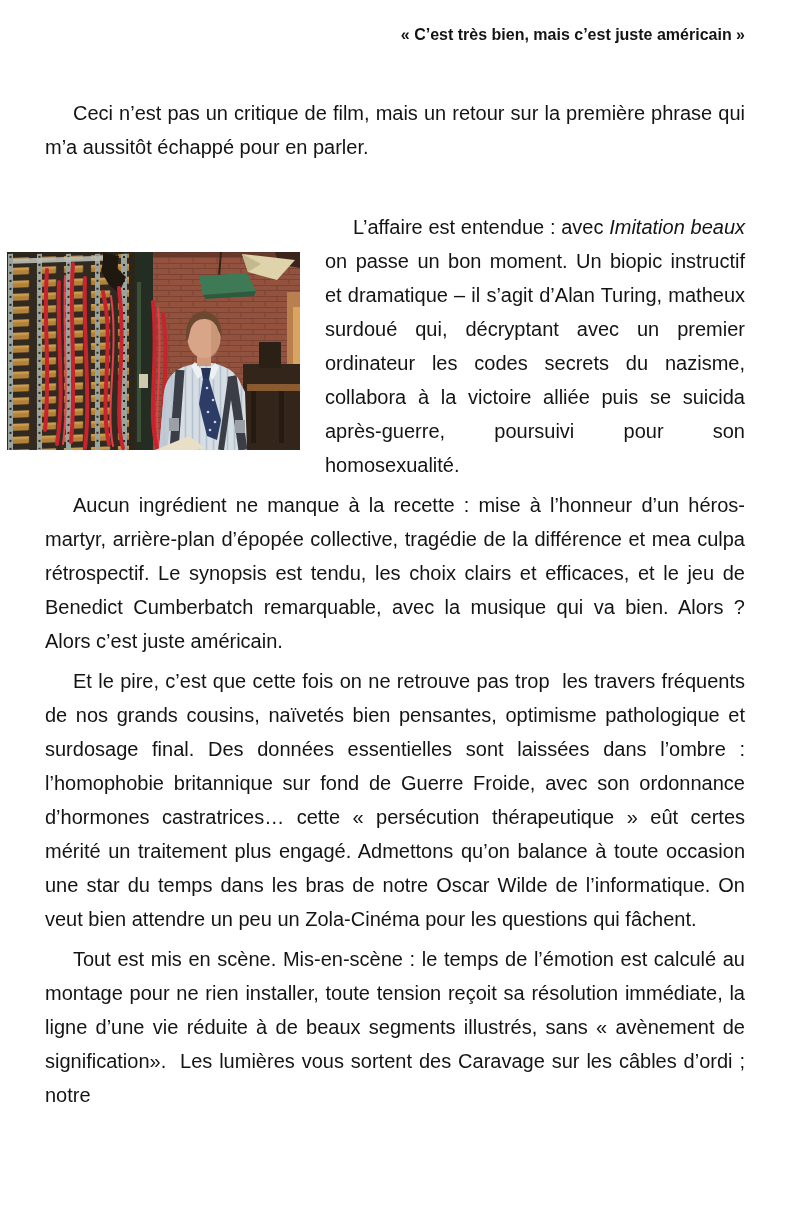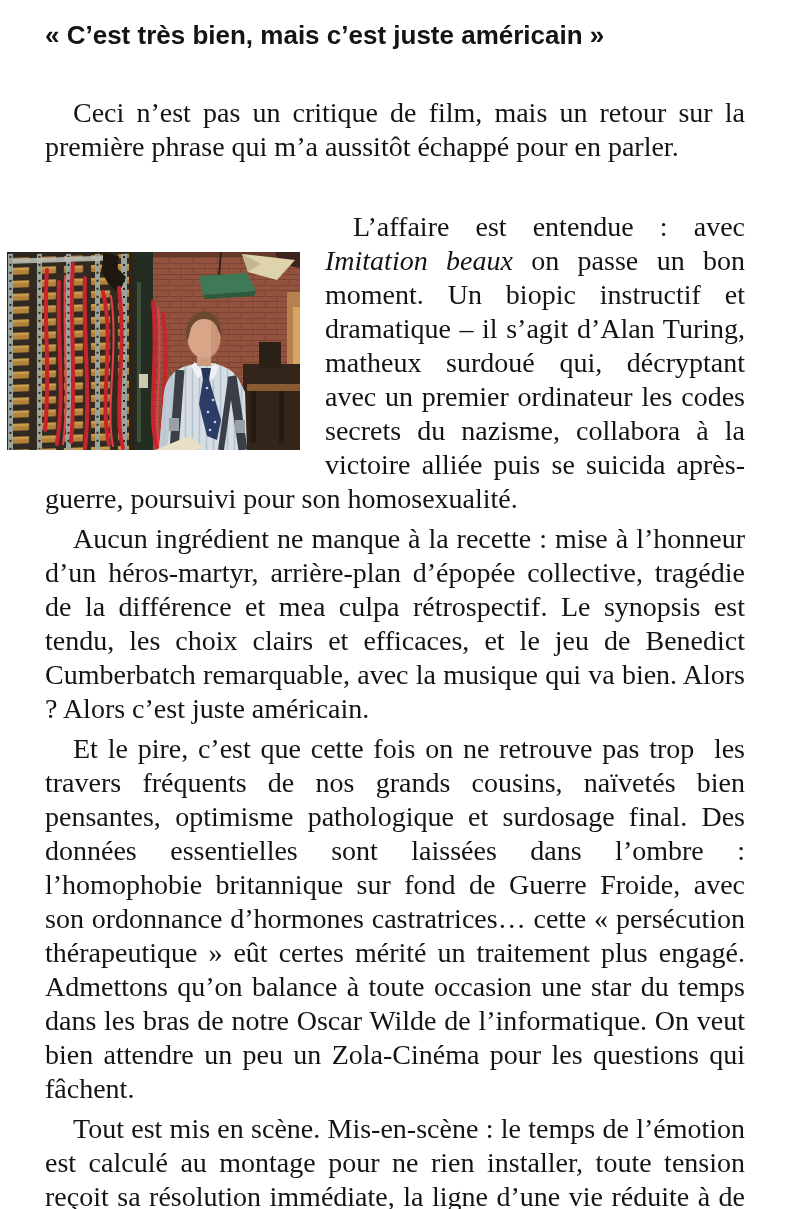--- a/index.html
+++ b/index.html
@@ -2,26 +2,26 @@
 <html lang="fr"><head>
 <meta charset="utf-8">
 <style>
   html,body{margin:0;padding:0;background:#ffffff;}
   .page{
     width:800px;height:1209px;background:#ffffff;overflow:hidden;
     font-family:"Liberation Sans", sans-serif;color:#141414;position:relative;
   }
   .content{padding:18px 55px 0 45px;}
   .doc-title{
-    font-size:26px;font-weight:bold;text-align:left;
+    font-size:16px;font-weight:bold;text-align:right;
     line-height:34px;margin:0;
   }
   p.para{
-    font-size:28px;line-height:34px;text-align:justify;
-    text-indent:28px;margin:6px 0 0 0;font-family:Liberation Serif, serif;
+    font-size:20px;line-height:34px;text-align:justify;
+    text-indent:28px;margin:6px 0 0 0;
   }
   p.para-first{margin-top:44px;}
   p.photo-para{margin-top:46px;min-height:272px;}
   p.short-para{text-align:left;}
   .photo-float{
     float:left;width:293px;height:198px;
     margin:42px 25px 12px -38px;display:block;
   }
   .photo-float svg{display:block;width:293px;height:198px;}
   i{font-style:italic;}

